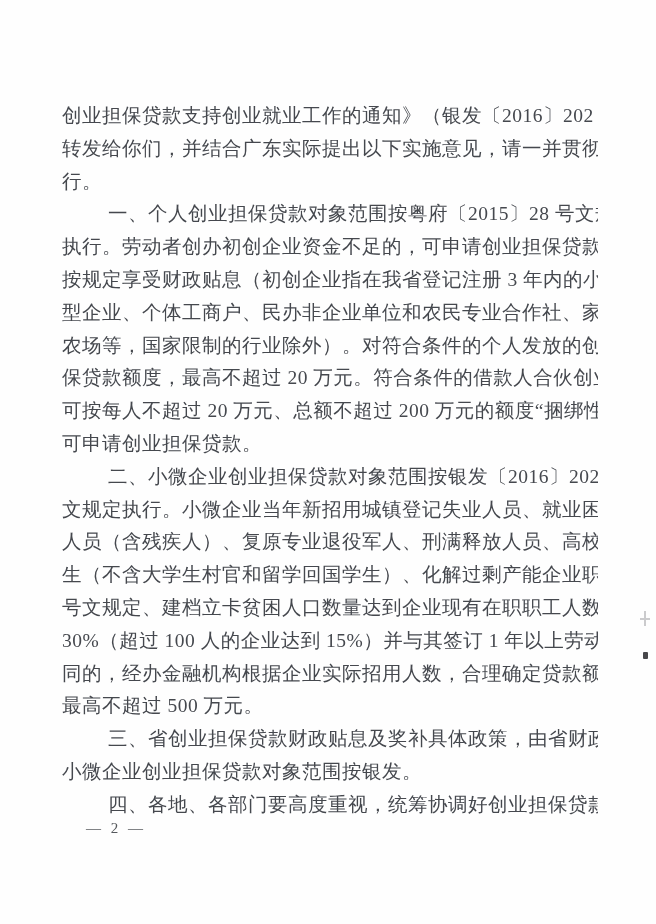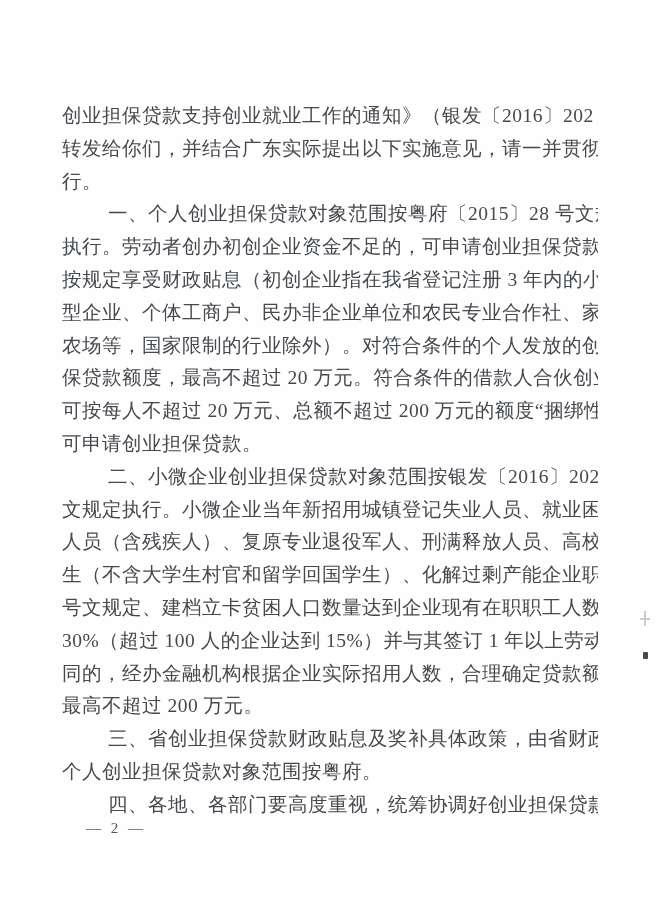--- a/index.html
+++ b/index.html
@@ -87,23 +87,23 @@
       <div class="line">保贷款额度，最高不超过 20 万元。符合条件的借款人合伙创业的，</div>
       <div class="line">可按每人不超过 20 万元、总额不超过 200 万元的额度“捆绑性”</div>
       <div class="line">可申请创业担保贷款。</div>
       <div class="line indent">二、小微企业创业担保贷款对象范围按银发〔2016〕202 号</div>
       <div class="line">文规定执行。小微企业当年新招用城镇登记失业人员、就业困难</div>
       <div class="line">人员（含残疾人）、复原专业退役军人、刑满释放人员、高校毕业</div>
       <div class="line">生（不含大学生村官和留学回国学生）、化解过剩产能企业职工和</div>
       <div class="line">号文规定、建档立卡贫困人口数量达到企业现有在职职工人数</div>
       <div class="line">30%（超过 100 人的企业达到 15%）并与其签订 1 年以上劳动合</div>
       <div class="line">同的，经办金融机构根据企业实际招用人数，合理确定贷款额度，</div>
-      <div class="line">最高不超过 200 万元。</div>
+      <div class="line">最高不超过 500 万元。</div>
       <div class="line indent">三、省创业担保贷款财政贴息及奖补具体政策，由省财政厅</div>
-      <div class="line">个人创业担保贷款对象范围按粤府。</div>
+      <div class="line">小微企业创业担保贷款对象范围按银发。</div>
       <div class="line indent">四、各地、各部门要高度重视，统筹协调好创业担保贷款相</div>
     </div>
 
   <div class="footer">— 2 —</div>
 
   <div class="speck-cross"></div>
   <div class="speck-dot"></div>
 
 </div>
 

